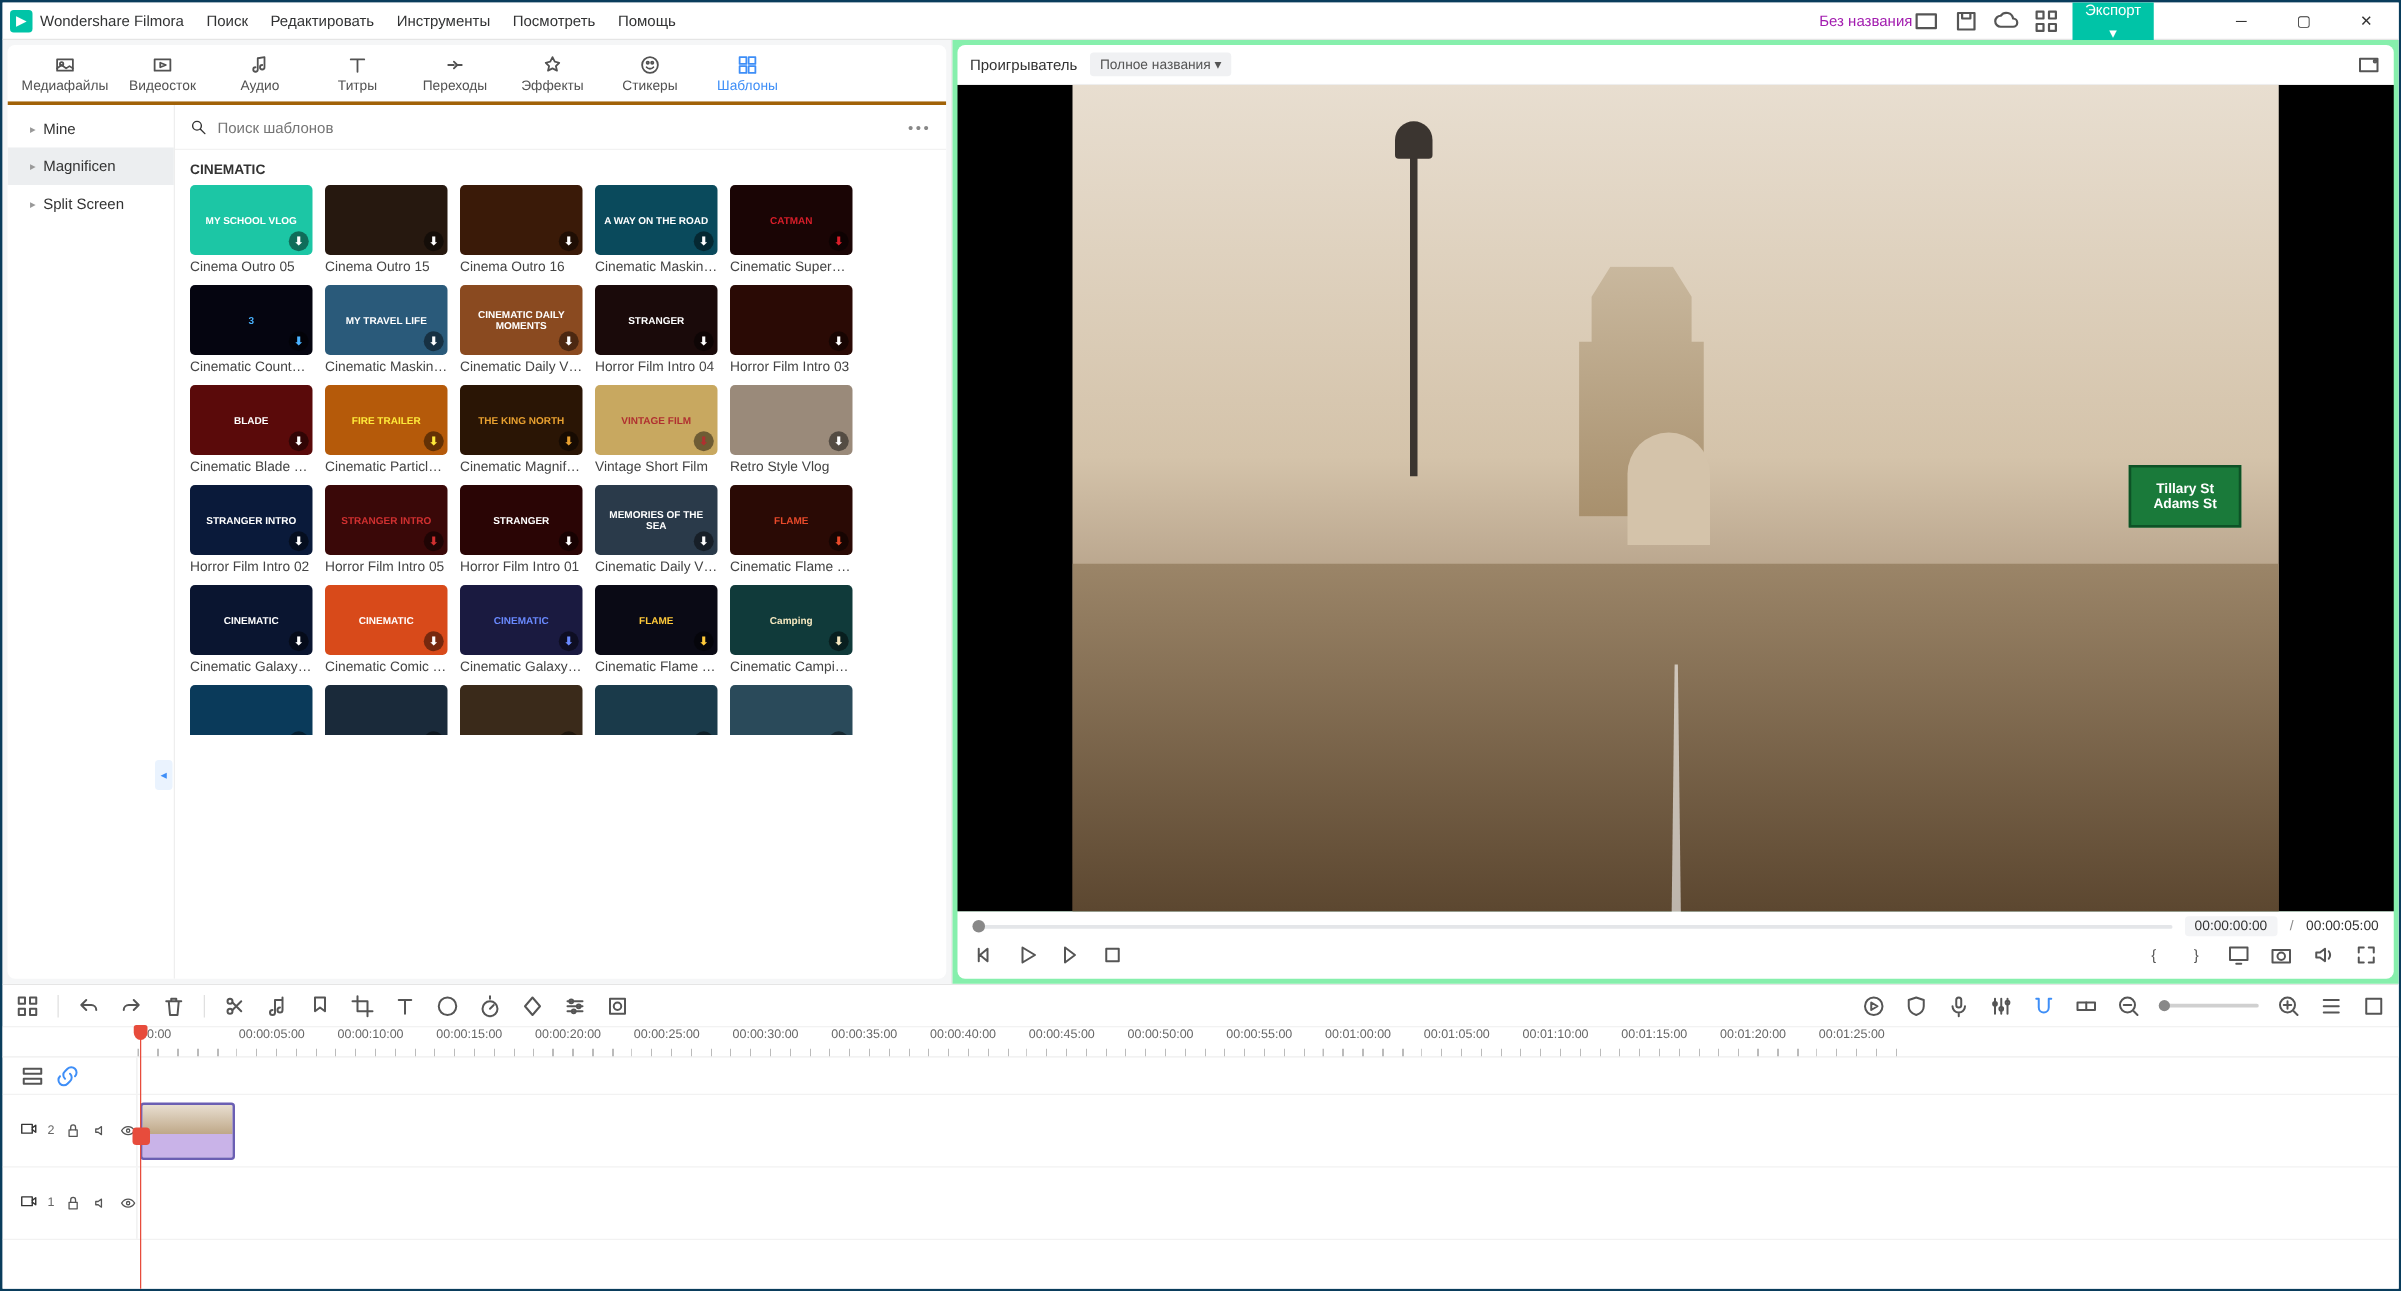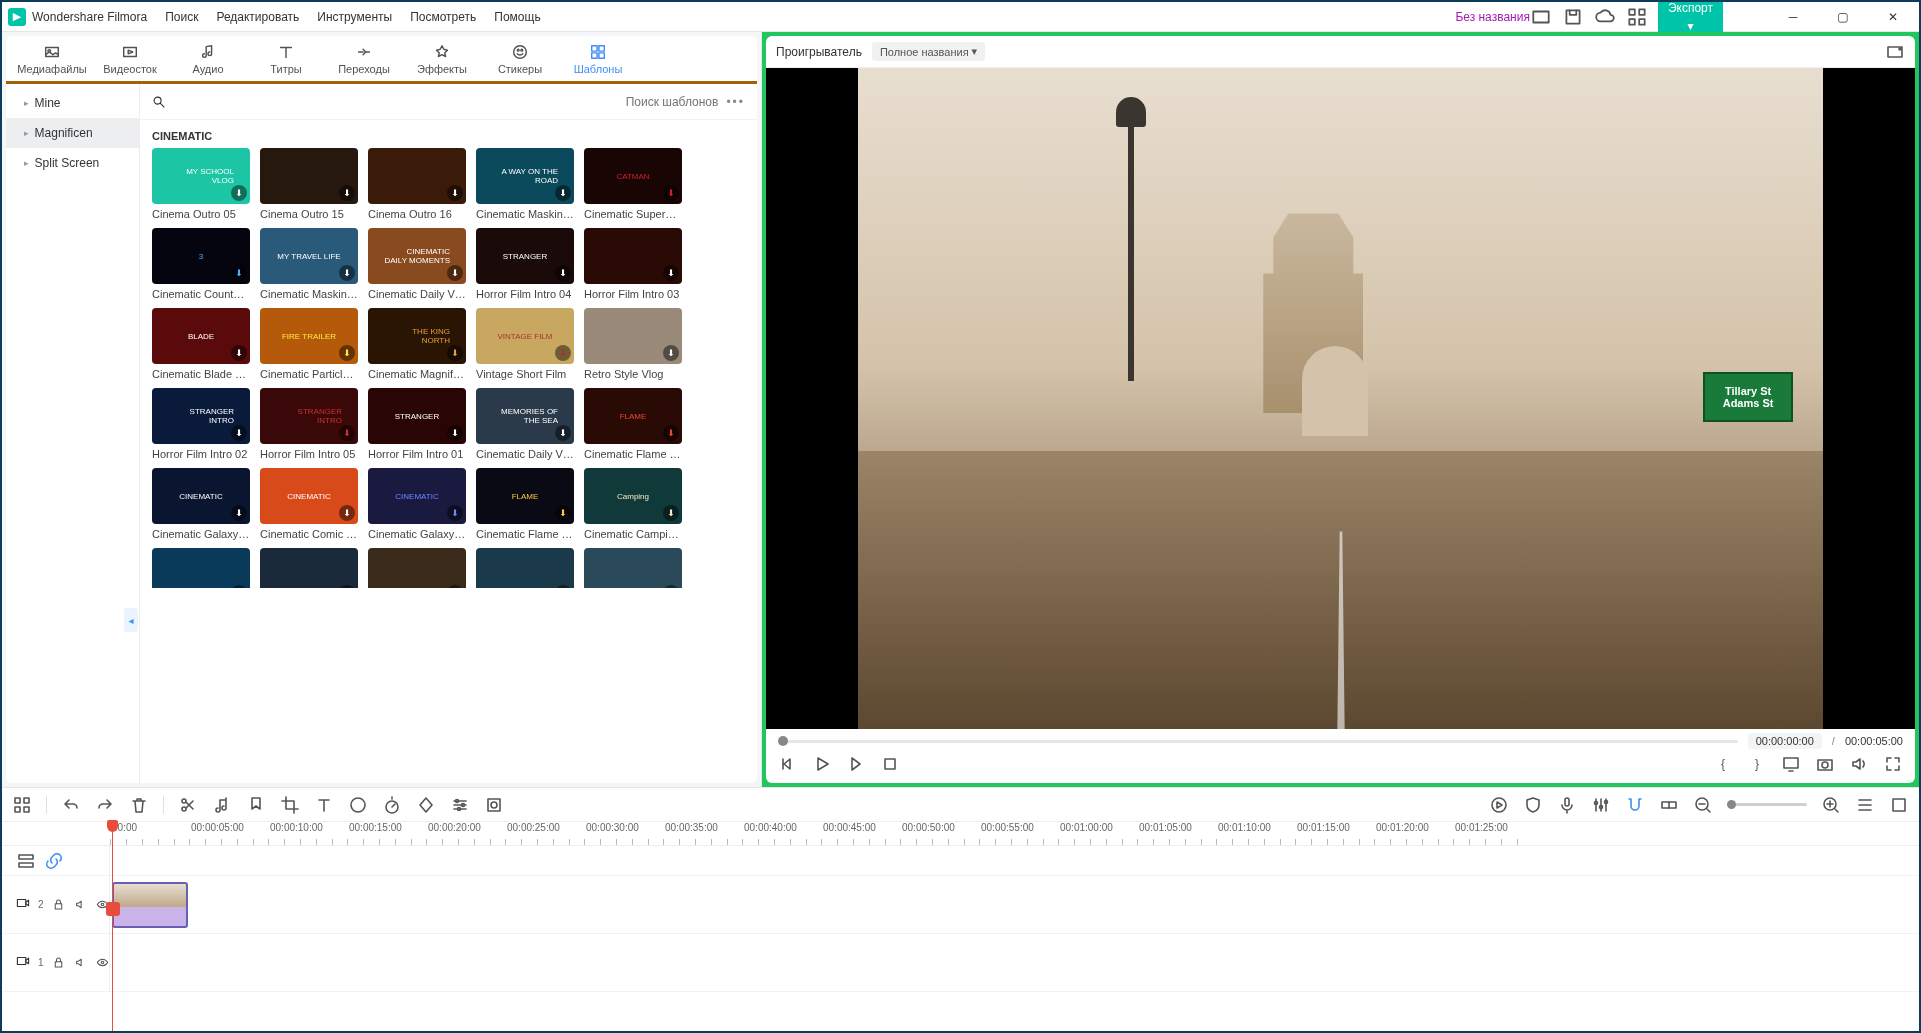--- a/index.html
+++ b/index.html
@@ -13,46 +13,46 @@
 .titlebar .menus span { font-size:12px; color:#323334; cursor:pointer; }
 .titlebar .center { flex:1; text-align:right; font-size:12px; color:#a21caf; }
 .titlebar .right { display:flex; align-items:center; gap:10px; }
 .titlebar .iconbtn { width:22px; height:22px; display:flex; align-items:center; justify-content:center; color:#555; cursor:pointer; }
 .export-btn { background:#00c4a7; color:#fff; padding:3px 10px; border-radius:3px; font-size:12px; display:flex; align-items:center; gap:4px; margin-right:40px;flex-direction:column; }
 .win-btn { width:40px; height:28px; display:flex; align-items:center; justify-content:center; cursor:pointer; }
 
 
 .main { display:flex; height:calc(100% - 30px - 244px); }
 .left-pane { width:760px; display:flex; flex-direction:column; border-right:1px solid #e5e5e5; background:#f5f6f7; padding:4px; gap:0; }
-.right-pane { flex:1; display:flex; flex-direction:column; background:#22c55e; padding:4px; }
+.right-pane { flex:1; display:flex; flex-direction:column; background:#86efac; padding:4px; }
 
 
 .tabrow { height:48px; background:#fff; border-radius:6px 6px 0 0; display:flex; align-items:center; padding:0 10px; gap:6px; border-bottom:3px solid #a16207; }
 .tab { display:flex; flex-direction:column; align-items:center; justify-content:center; width:72px; height:44px; font-size:11px; color:#525252; cursor:pointer; gap:2px; }
 .tab.active { color:#3e8ef7; }
 .tab svg { width:18px; height:18px; }
 
 
 .content-row { flex:1; display:flex; background:#fff; border-radius:0 0 6px 6px; overflow:hidden; }
 .side { width:134px; border-right:1px solid #eee; padding-top:4px; }
 .side-item { padding:8px 10px 8px 18px; font-size:12px; color:#333; cursor:pointer; display:flex; align-items:center; gap:6px; }
 .side-item.active { background:#eceef0; }
 .side-item .chev { font-size:9px; color:#999; }
 .collapse-btn { position:relative; top:430px; left:118px; width:14px; height:24px; background:#eaf3fe; border-radius:3px; display:flex; align-items:center; justify-content:center; color:#3e8ef7; font-size:10px; cursor:pointer; }
 
 .grid-area { flex:1; display:flex; flex-direction:column; }
 .search-row { height:36px; display:flex; align-items:center; padding:0 12px; gap:8px; border-bottom:1px solid #f2f2f2; }
-.search-row input { flex:1; border:none; outline:none; font-size:12px; background:transparent;text-align:right; }
+.search-row input { flex:1; border:none; outline:none; font-size:12px; background:transparent; }
 .search-row .more { color:#888; cursor:pointer; letter-spacing:2px; }
 .category-title { padding:10px 12px 6px; font-size:11px; font-weight:600; color:#333; }
 .grid { padding:0 8px 8px 12px; display:grid; grid-template-columns:repeat(5, 98px); gap:8px 10px; overflow-y:auto; align-content:start; height:440px; }
 .grid::-webkit-scrollbar { width:8px; }
 .grid::-webkit-scrollbar-thumb { background:#d0d0d0; border-radius:4px; }
 .card { width:98px; }
-.thumb { width:98px; height:56px; border-radius:4px; position:relative; display:flex; align-items:center; justify-content:center; color:#fff; font-size:8px; font-weight:normal; text-align:right; padding:16px; overflow:hidden; }
+.thumb { width:98px; height:56px; border-radius:4px; position:relative; display:flex; align-items:center; justify-content:center; color:#fff; font-size:8px; font-weight:bold; text-align:center; padding:4px; overflow:hidden; }
 .dl-badge { position:absolute; right:3px; bottom:3px; width:16px; height:16px; background:rgba(0,0,0,.45); border-radius:50%; display:flex; align-items:center; justify-content:center; font-size:9px; }
 .card-label { font-size:11px; color:#444; margin-top:4px; white-space:nowrap; overflow:hidden; text-overflow:ellipsis; }
 
 
 .preview-header { height:32px; background:#fff; border-radius:6px 6px 0 0; display:flex; align-items:center; padding:0 10px; gap:10px; border-bottom:1px solid #eee; }
 .preview-header .title { font-size:12px; color:#333; }
 .quality-sel { background:#f0f1f3; padding:3px 8px; border-radius:3px; font-size:11px; color:#555; display:flex; align-items:center; gap:3px; }
 .preview-header .spacer { flex:1; }
 .preview-body { flex:1; background:#000; display:flex; align-items:center; justify-content:center; position:relative;text-decoration:underline; }
 .preview-img { width:84%; height:100%; background:linear-gradient(180deg,#e8ded0 0%, #d4c3aa 45%, #6b4f38 100%); position:relative; overflow:hidden; }

